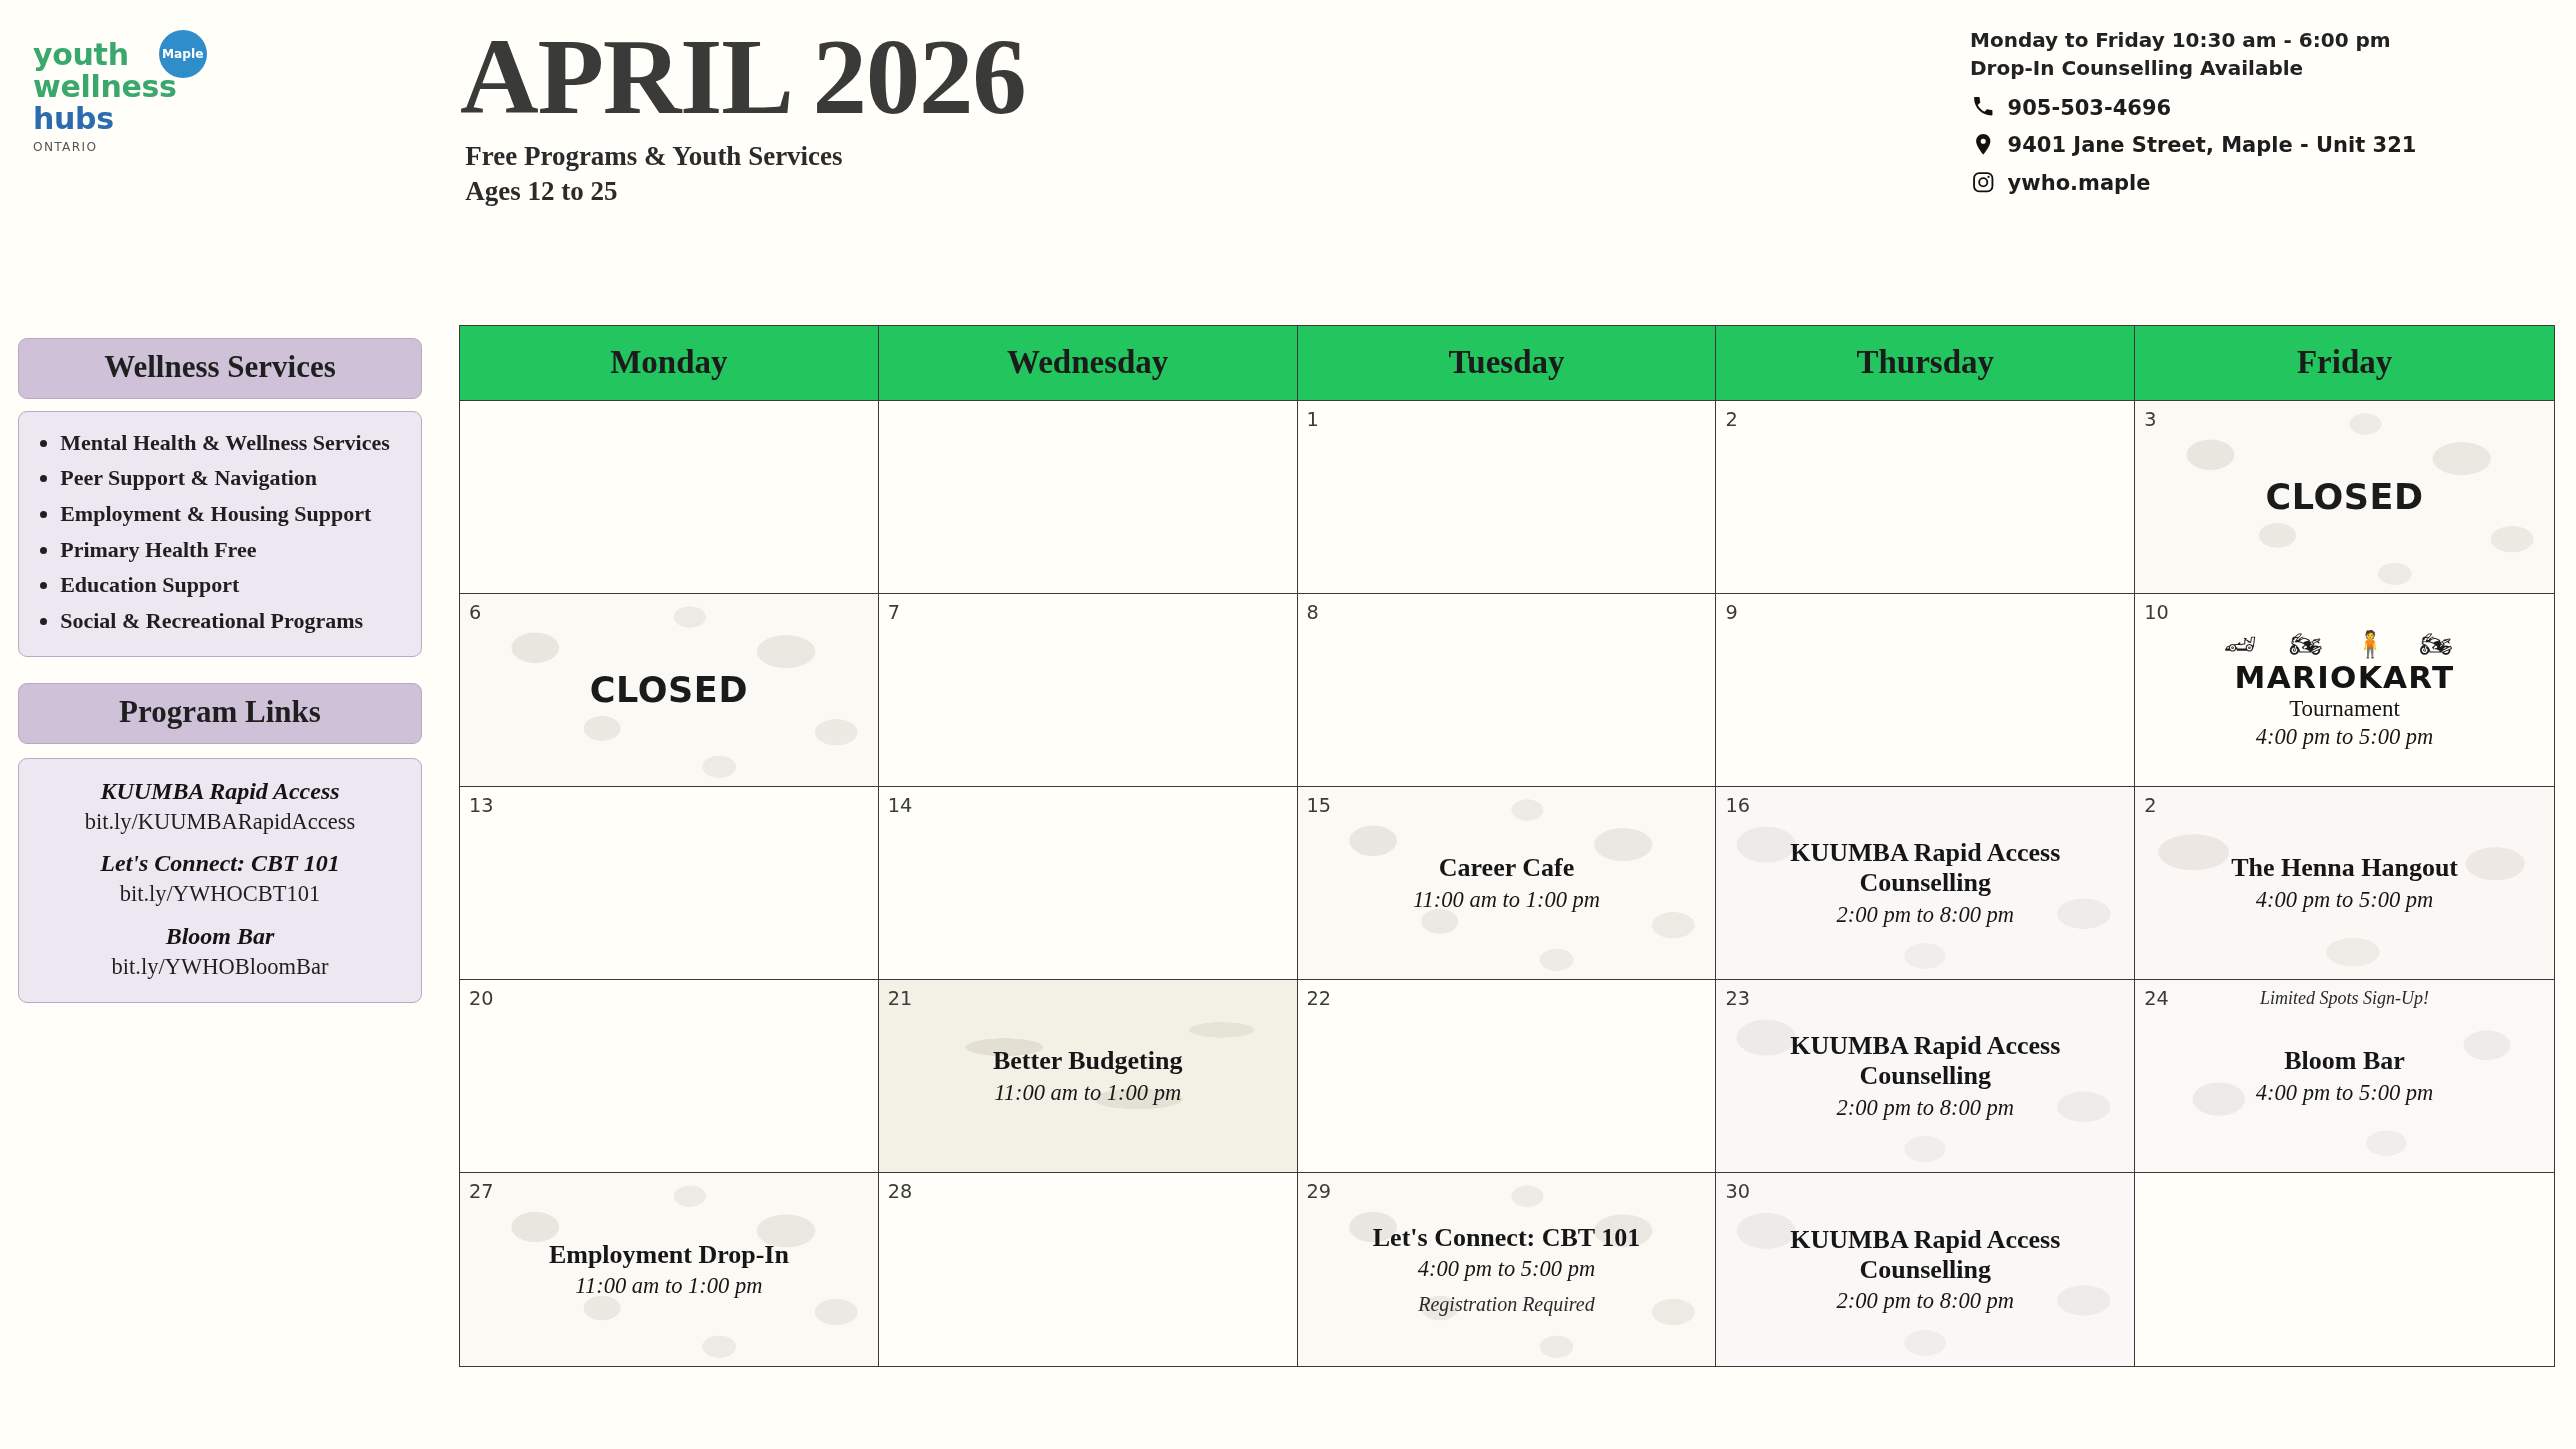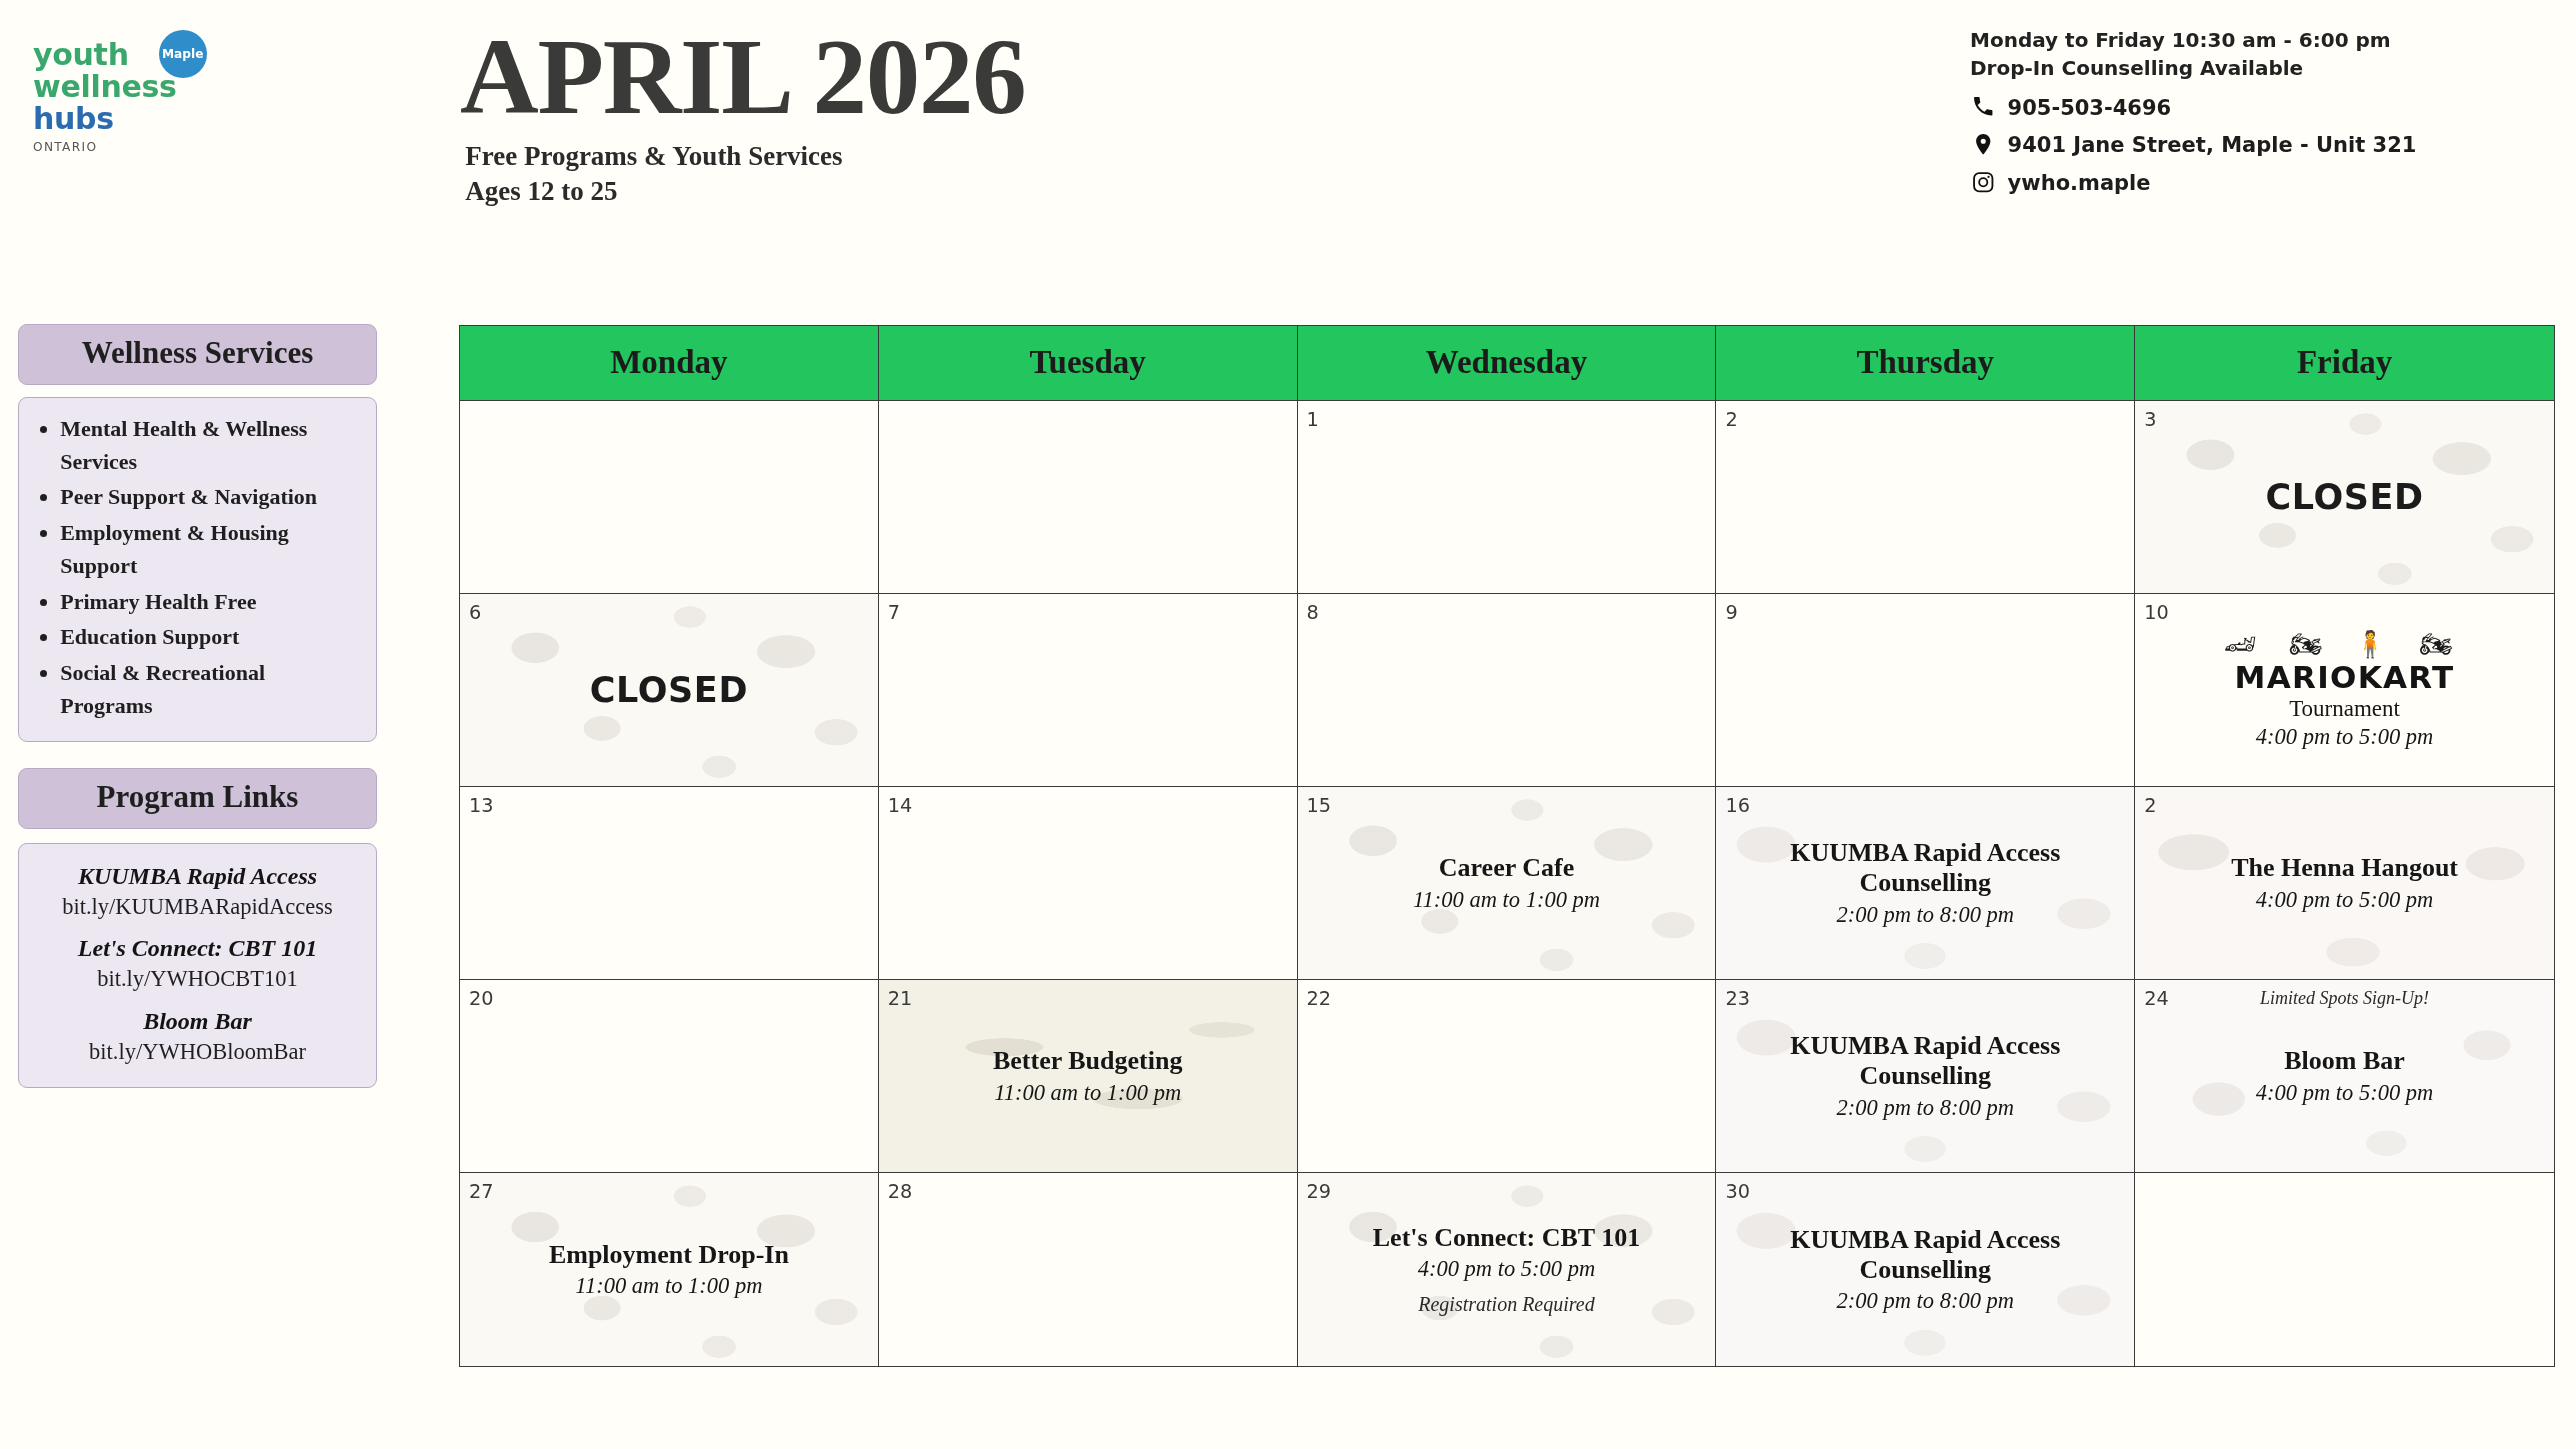--- a/index.html
+++ b/index.html
@@ -119,22 +119,22 @@
     font-family: "DejaVu Sans", sans-serif;
     font-weight: bold;
     font-size: 21px;
     color: #1d1d1d;
   }
 
   
   .sidebar {
     position: absolute;
     left: 18px;
-    top: 324px;
-    width: 359px;
+    top: 338px;
+    width: 404px;
   }
   .panel-title {
     border: 1.9px solid #b8a9c4;
     border-radius: 9px;
     background: #cfc2d8;
     text-align: center;
     font-family: "Liberation Serif", serif;
     font-weight: bold;
     font-size: 31px;
     padding: 10.3px 0 13px 0;
@@ -454,22 +454,22 @@
     <div class="link-name">Let's Connect: CBT 101</div>
     <div class="link-url">bit.ly/YWHOCBT101</div>
     <div class="link-name">Bloom Bar</div>
     <div class="link-url">bit.ly/YWHOBloomBar</div>
   </div>
 </div>
 
 <div class="calendar">
   <div class="cal-head">
     <div>Monday</div>
+    <div>Wednesday</div>
     <div>Tuesday</div>
-    <div>Wednesday</div>
     <div>Thursday</div>
     <div>Friday</div>
   </div>
 
   <div class="cal-body" id="cal-body">
       <div class="cell"></div>
       <div class="cell"></div>
       <div class="cell">
         <div class="daynum">1</div>
       </div>

